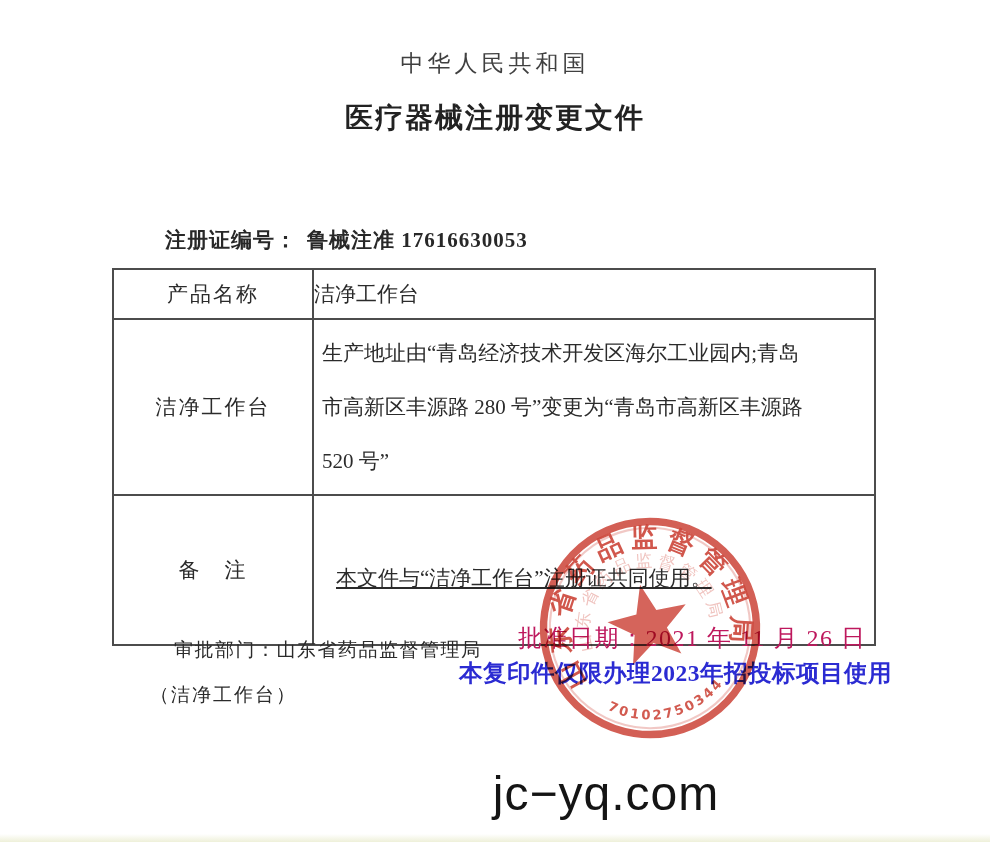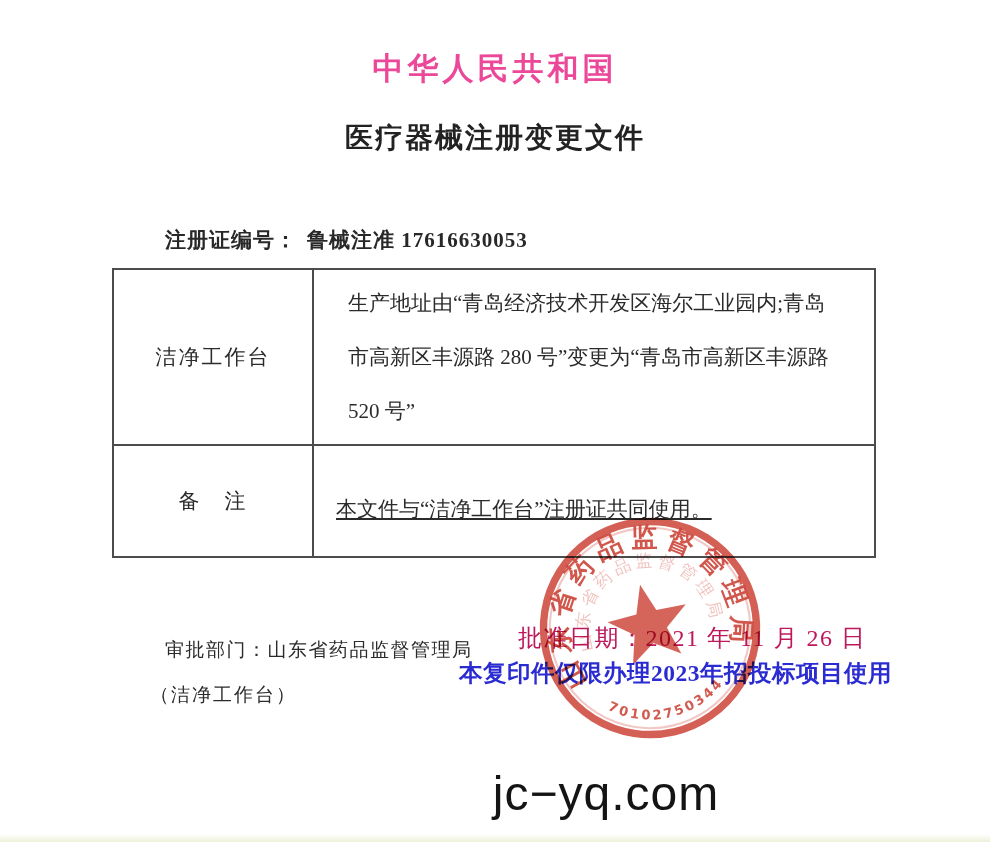--- a/index.html
+++ b/index.html
@@ -8,50 +8,50 @@
     background: #ffffff;
     font-family: "Liberation Serif", "DejaVu Serif", serif;
     color: #2e2e2e;
     position: relative;
     overflow: hidden;
   }
   .page { position: absolute; inset: 0; background: #fff; }
 
   
   .title-block { position: absolute; top: 48px; left: 0; width: 100%; text-align: center; }
-  .title-line1 { font-size: 31px; font-weight: bold; letter-spacing: 4px; color: #ec4899; }
-  .title-line2 { font-size: 28px; font-weight: bold; letter-spacing: 2px; margin-top: 29px; color: #222; }
+  .title-line1 { font-size: 23px; font-weight: normal; letter-spacing: 4px; color: #404040; }
+  .title-line2 { font-size: 28px; font-weight: bold; letter-spacing: 2px; margin-top: 20px; color: #222; }
 
   
   .reg-line { position: absolute; left: 165px; top: 226px; font-size: 21px; font-weight: 600; letter-spacing: 1px; color: #282828; }
   .reg-line .reg-label { margin-right: 10px; }
 
   
   .doc-table {
     position: absolute; left: 112px; top: 268px; width: 764px;
     border-collapse: collapse; table-layout: fixed;
   }
   .doc-table td {
     border: 2px solid #4c4c4c;
     font-size: 21px;
     color: #2b2b2b;
     vertical-align: middle;
     padding: 0;
   }
   .doc-table .label-cell { width: 198px; text-align: center; letter-spacing: 2px; }
   .row-product { height: 50px; }
   .row-change { height: 160px; }
-  .row-remark { height: 112px; }
+  .row-remark { height: 150px; }
   .value-cell { padding-left: 22px; }
-  .change-lines { padding: 6px 10px 6px 34px; line-height: 54px; }
+  .change-lines { padding: 6px 10px 6px 8px; line-height: 54px; }
   .remark-value { vertical-align: top; }
   .remark-value .remark-text { padding: 16px 3px 0 22px; line-height: 30px; text-decoration: underline; }
 
   
-  .approval-dept { position: absolute; left: 165px; top: 637px; font-size: 19px; letter-spacing: 1.5px; color: #2b2b2b; }
+  .approval-dept { position: absolute; left: 174px; top: 637px; font-size: 19px; letter-spacing: 1.5px; color: #2b2b2b; }
   .seal-note     { position: absolute; left: 150px; top: 682px; font-size: 19px; letter-spacing: 2px; color: #2b2b2b; }
   .approval-date { position: absolute; left: 518px; top: 622px; font-size: 24px; letter-spacing: 1.5px; color: #be185d; }
   .copy-note {
     position: absolute; left: 459px; top: 657px;
     font-size: 23.5px; font-weight: 600; letter-spacing: 0.5px;
   }
 
   
   .stamp {
     position: absolute; left: 534px; top: 512px; width: 232px; height: 232px;
@@ -85,20 +85,24 @@
     <div class="title-line1">中华人民共和国</div>
     <div class="title-line2">医疗器械注册变更文件</div>
   </div>
 
   <div class="reg-line">
     <span class="reg-label">注册证编号：</span><span>鲁械注准 17616630053</span>
   </div>
 
   <table class="doc-table">
     <tbody>
+        <tr class="row-product">
+      <td class="label-cell">产品名称</td>
+      <td class="value-cell">洁净工作台</td>
+    </tr>
     <tr class="row-change">
       <td class="label-cell">洁净工作台</td>
       <td>
         <div class="change-lines">
           <div>生产地址由“青岛经济技术开发区海尔工业园内;青岛</div>
           <div>市高新区丰源路 280 号”变更为“青岛市高新区丰源路</div>
           <div>520 号”</div>
         </div>
       </td>
     </tr>

